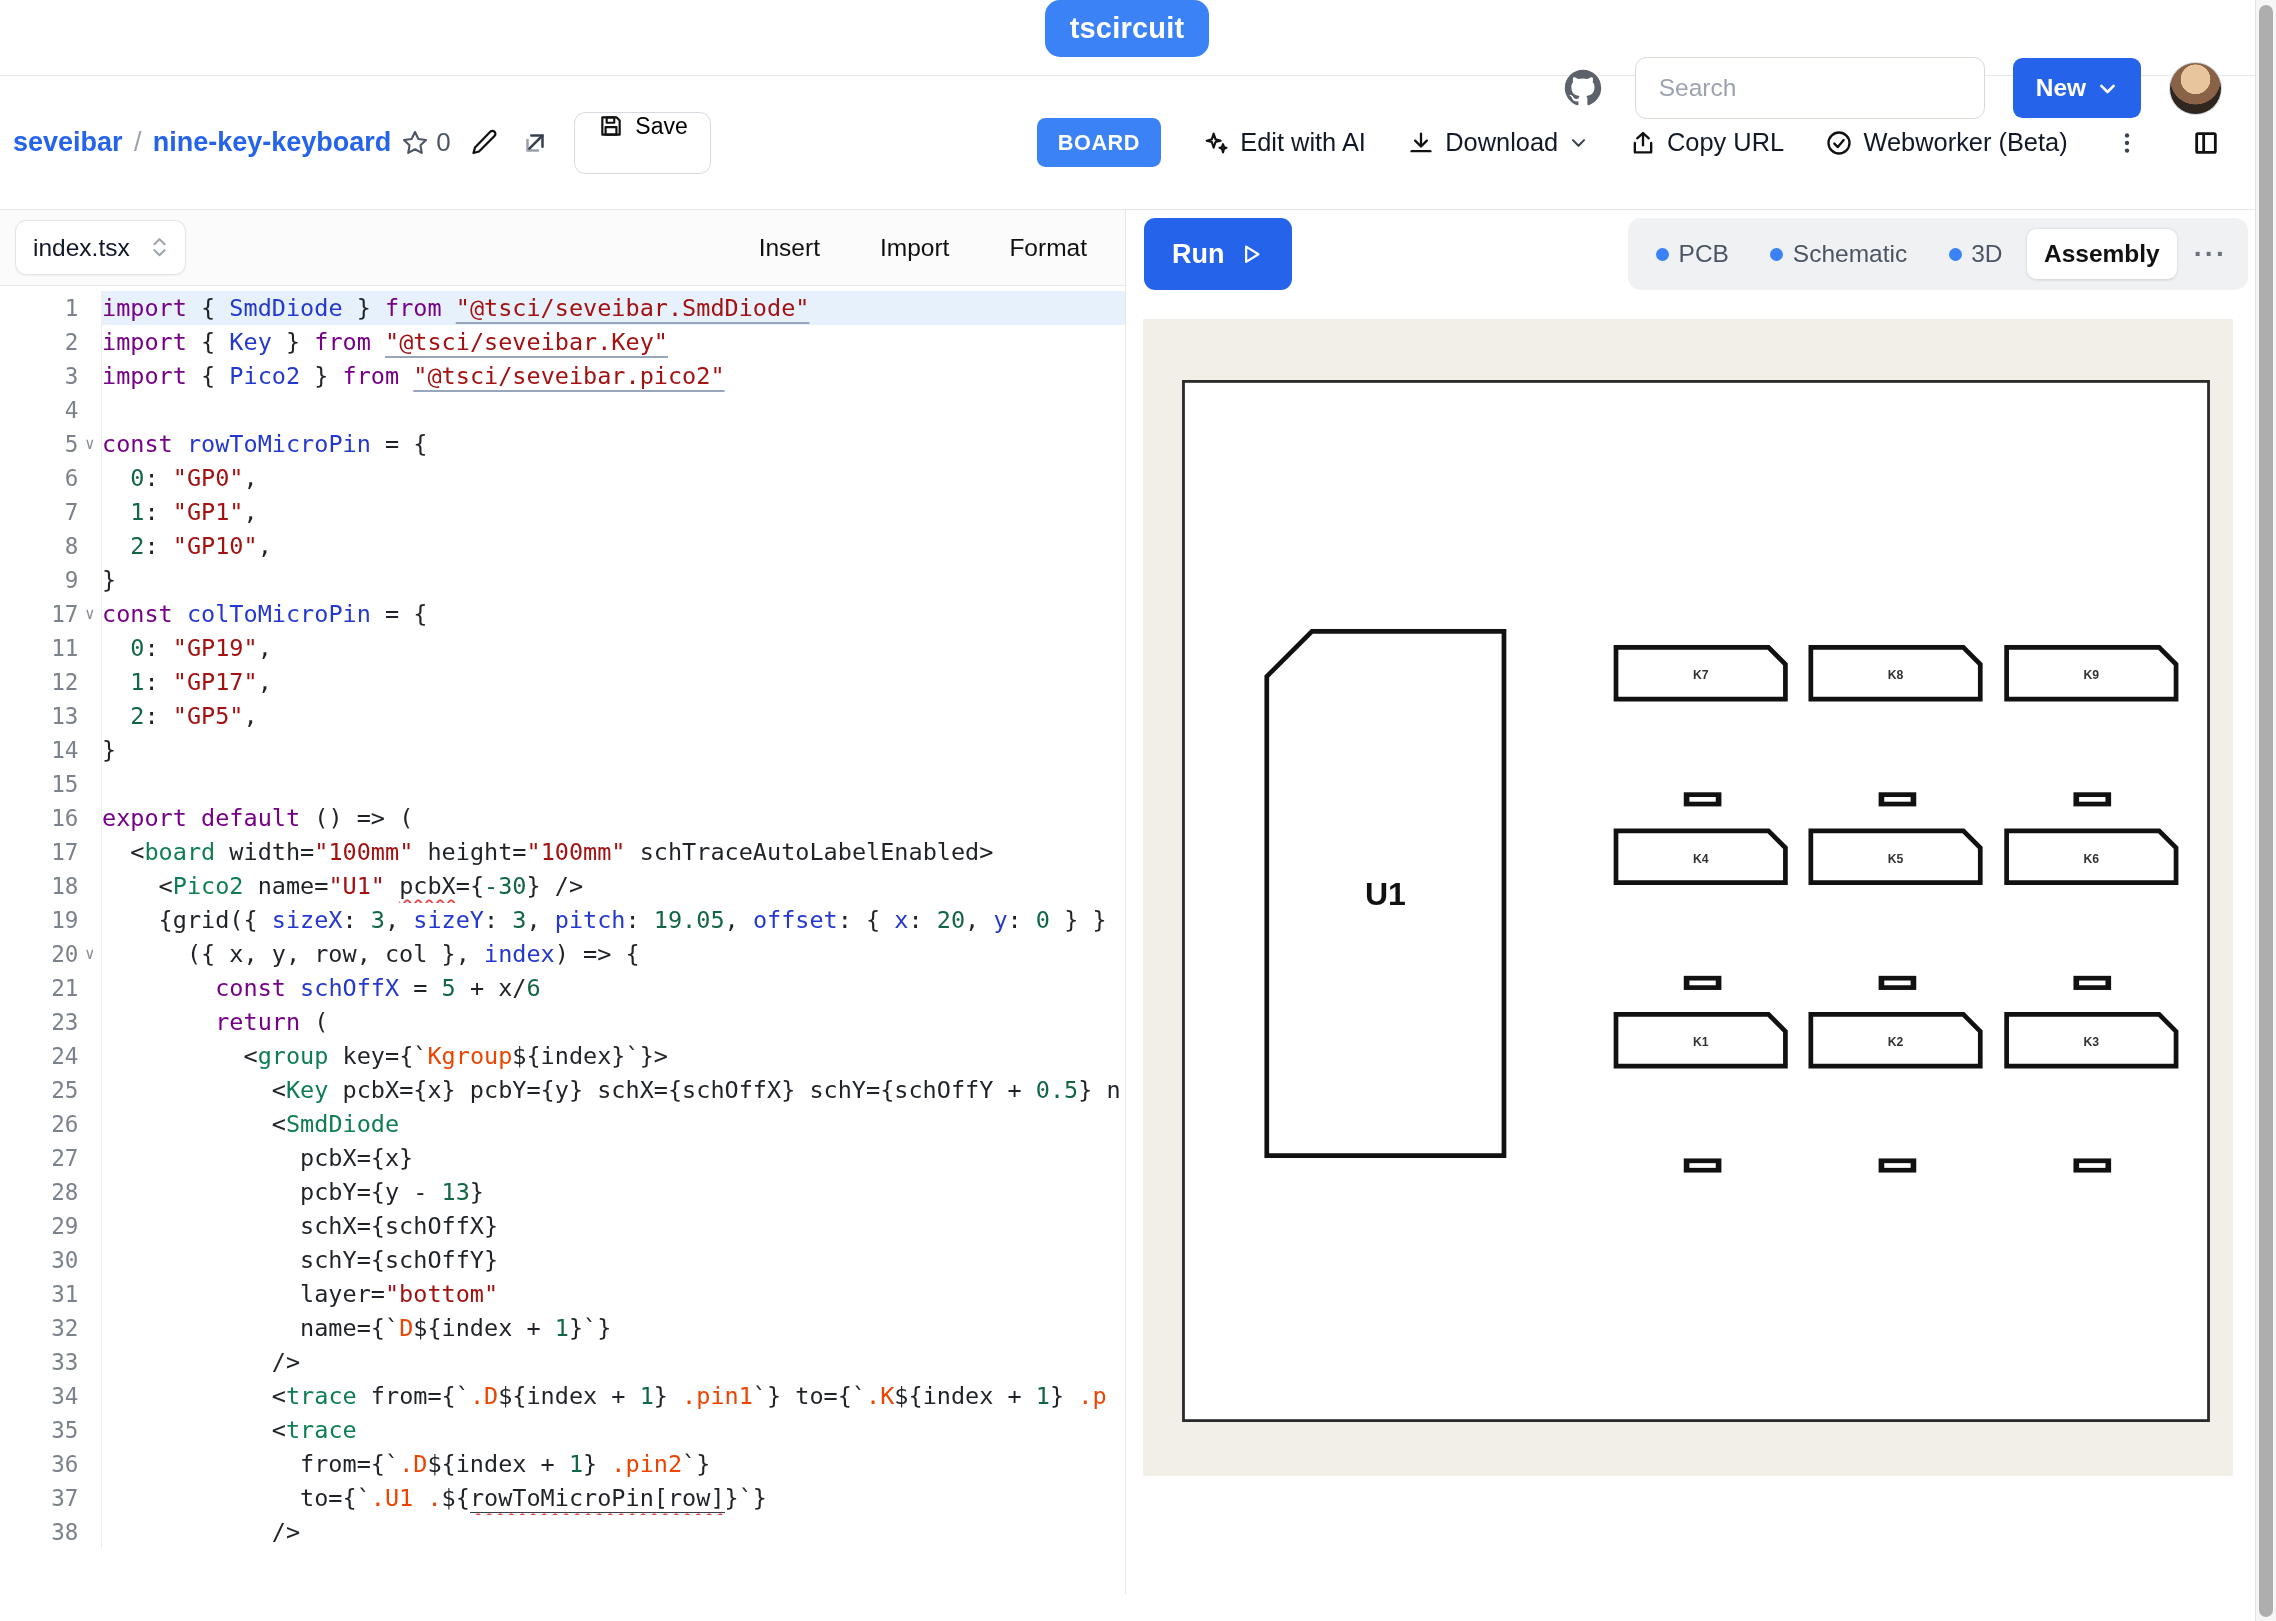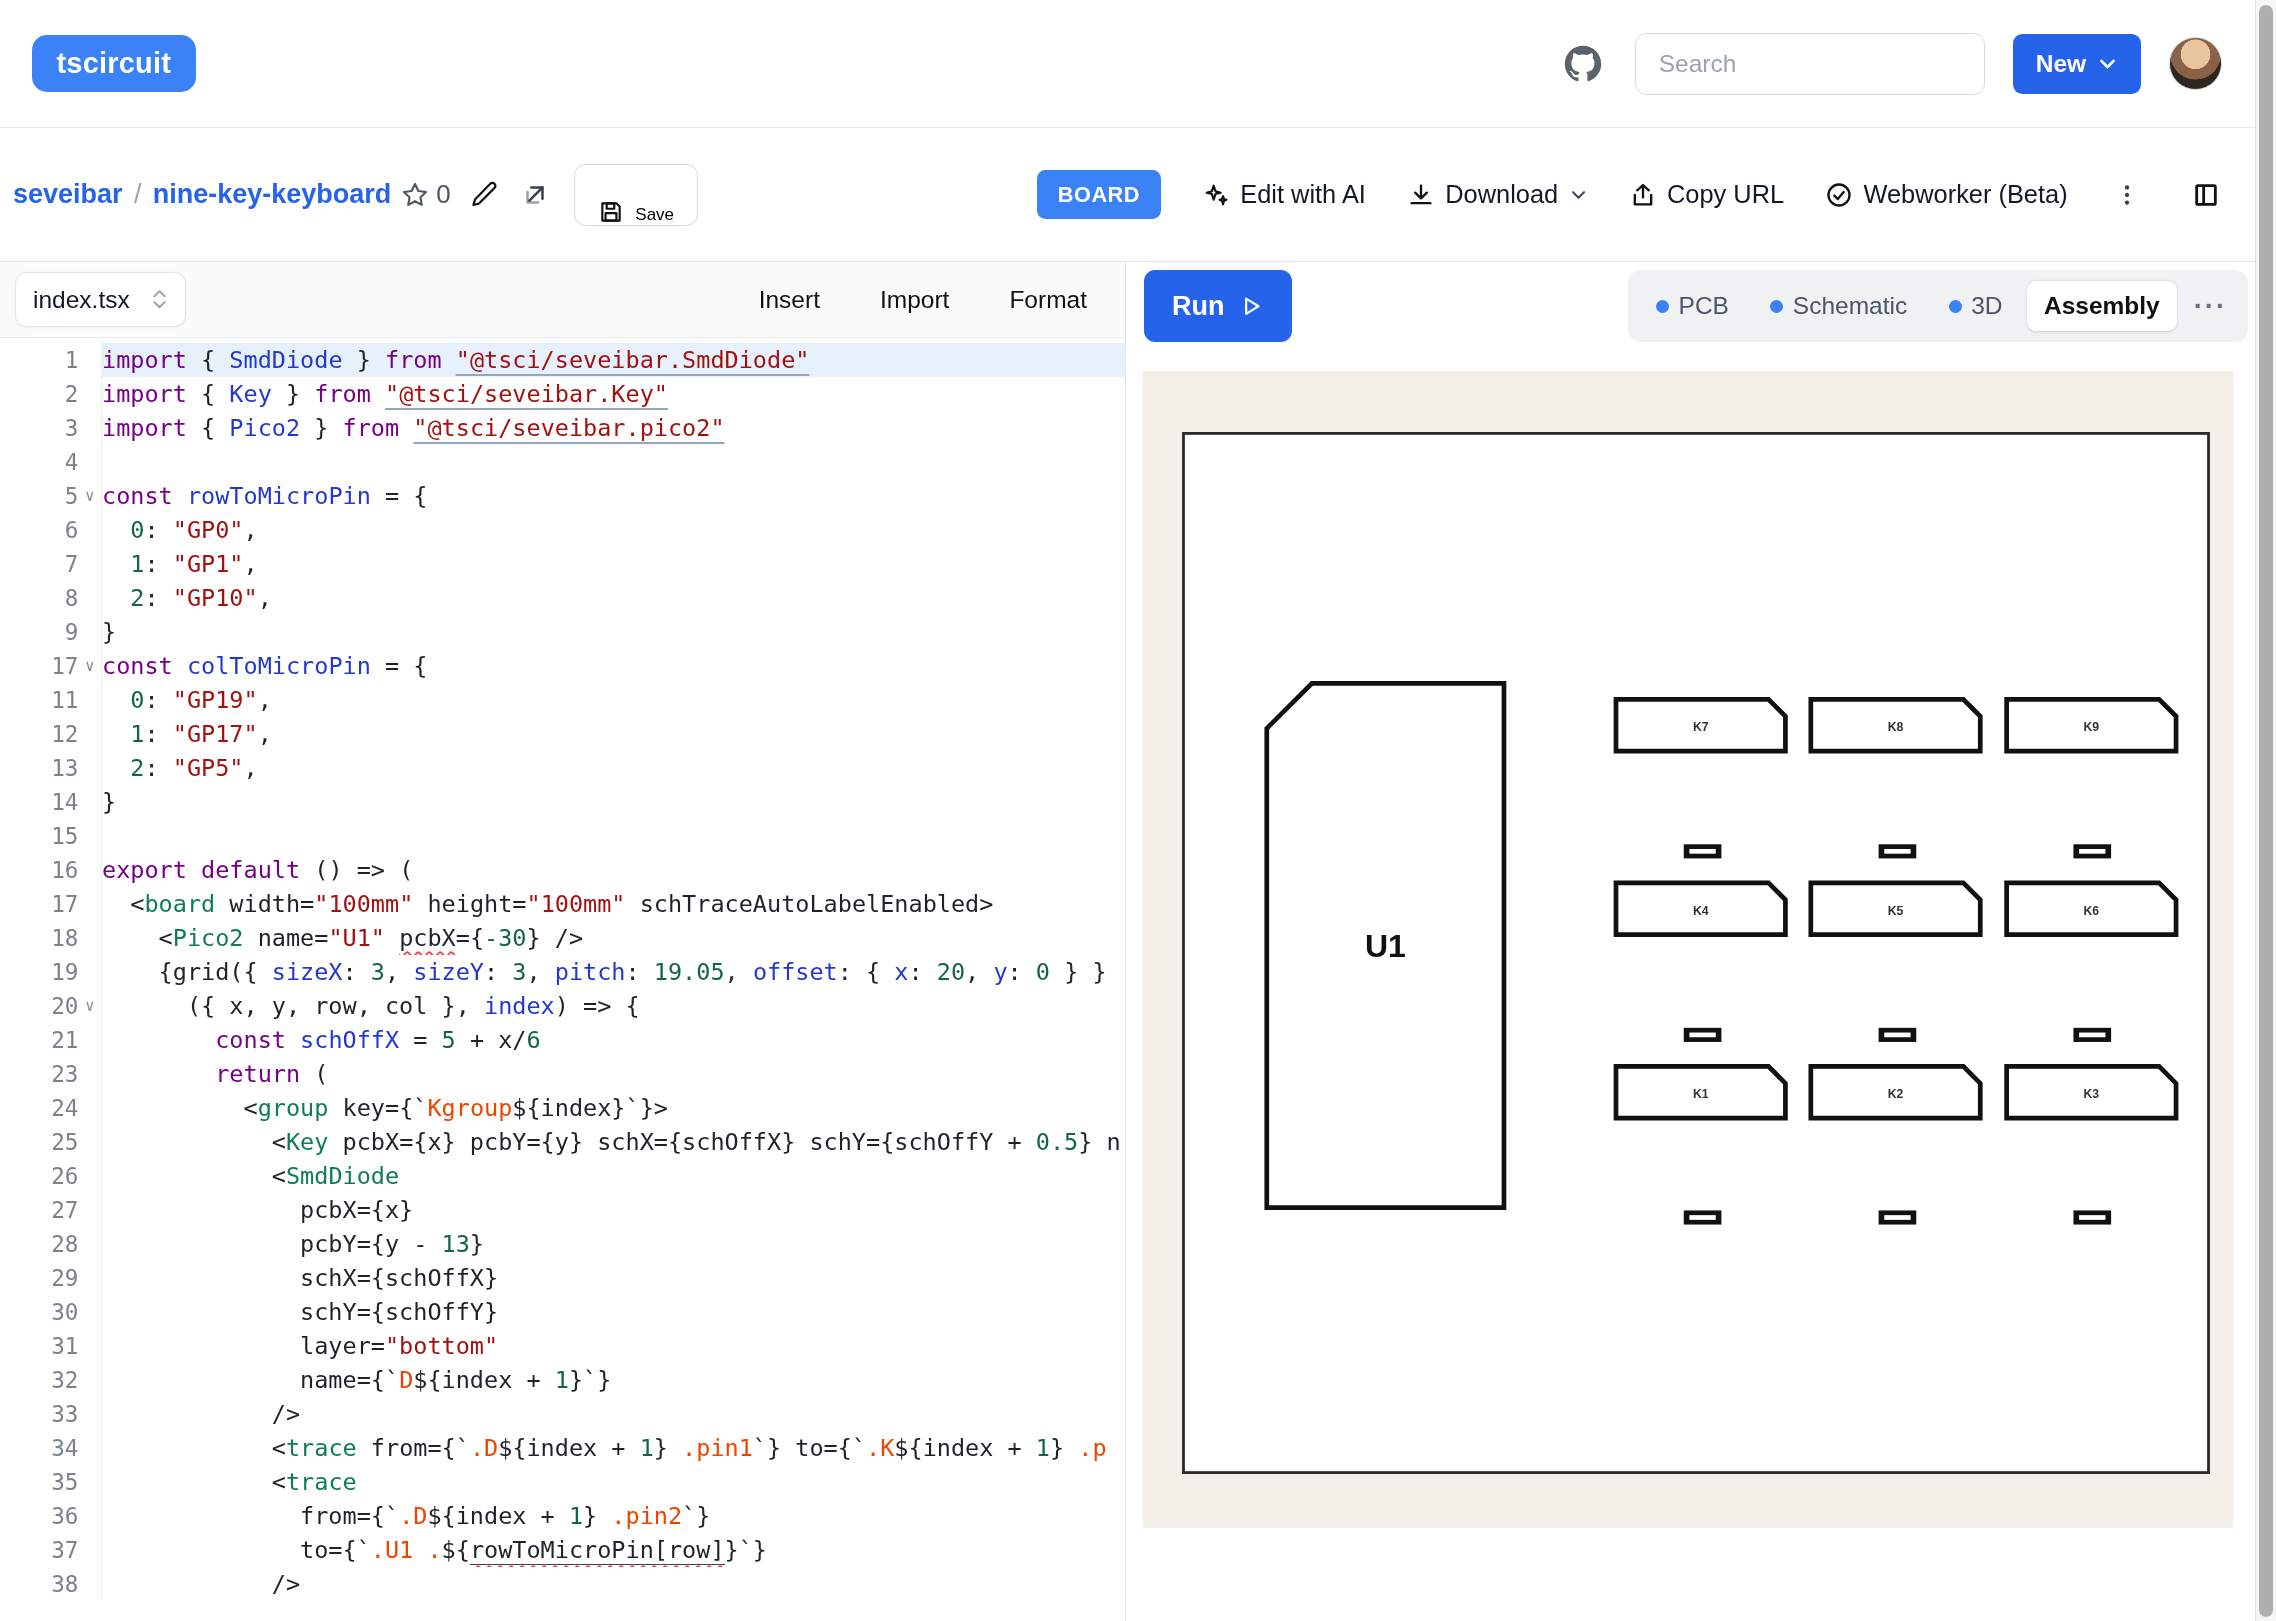--- a/index.html
+++ b/index.html
@@ -1,21 +1,21 @@
 <!DOCTYPE html>
 <html style="font-size:15px"><head>
 <meta charset="utf-8">
 <style>
   * { margin:0; padding:0; box-sizing:border-box; }
   html,body { width:2277px; height:1621px; overflow:hidden; background:#fff;
     font-family:"Liberation Sans", sans-serif; color:#111827; }
 
   
-  .navbar { height:128px; display:flex; align-items:center; padding:0 55px 0 32px;
-    border-bottom:0.9px solid #e5e7eb; background:#fff; }
+  .navbar { height:76px; display:flex; align-items:center; padding:0 55px 0 32px;
+    border-bottom:0.9px solid #e5e7eb; background:#fff;flex-direction:column; }
   .logo { background:#3b82f6; color:#fff; font-weight:bold; font-size:29px;
     padding:12.2px 24.5px; border-radius:15px; letter-spacing:0.2px; cursor:pointer; }
   .nav-items { display:flex; align-items:center; margin-left:53px; gap:58px; height:100%; }
   .nav-item { font-size:25.4px; font-weight:500; color:#111827; position:relative;
     height:100%; display:flex; align-items:center; cursor:pointer; }
   .nav-item.active { font-weight:700; }
   .nav-item.active::after { content:""; position:absolute; left:-13px; right:-13px; bottom:17px;
     height:6.6px; background:#2563eb; border-radius:1.9px; }
   .nav-right { margin-left:auto; display:flex; align-items:center; gap:28px; }
   .search-box { width:350px; height:62px; border:1.4px solid #d6dae0; border-radius:11.3px;
@@ -29,22 +29,22 @@
 
   
   .toolbar2 { height:134px; display:flex; align-items:center; padding:0 51px 0 13px;
     border-bottom:0.9px solid #e5e7eb; background:#fff; }
   .crumb { display:flex; align-items:center; gap:11.3px; font-size:27px; font-weight:700; }
   .crumb .usr,.crumb .repo { color:#2563eb; cursor:pointer; }
   .crumb .sep { color:#9ca3af; font-weight:400; }
   .star-wrap { display:flex; align-items:center; gap:7.5px; color:#4b5563; font-size:26px; margin-left:9.4px; cursor:pointer; }
   .icon-btn { background:none; border:none; cursor:pointer; display:flex; align-items:center;
     justify-content:center; padding:5.6px; color:#111; }
-  .btn-save { display:flex; align-items:flex-end; gap:11.3px; border:1.4px solid #d6dae0; background:#fff;
-    border-radius:11.3px; height:62px; padding:0 22.6px; font-size:17px; font-weight:500; margin-left:19px; cursor:pointer; }
+  .btn-save { display:flex; align-items:flex-start; gap:11.3px; border:1.4px solid #d6dae0; background:#fff;
+    border-radius:11.3px; height:62px; padding:0 22.6px; font-size:23px; font-weight:500; margin-left:19px; cursor:pointer; }
   .tb-right { margin-left:auto; display:flex; align-items:center; gap:41px; }
   .badge-board { background:#3b82f6; color:#fff; font-weight:700; font-size:21.7px;
     letter-spacing:0.5px; padding:11.3px 21px; border-radius:8.5px; cursor:pointer; }
   .tb-action { display:flex; align-items:center; gap:10.4px; font-size:25.4px; font-weight:500;
     background:none; border:none; cursor:pointer; color:#111827; }
 
   
   .main { display:flex; height:1384px; }
   .editor-pane { width:1126px; border-right:0.9px solid #e5e7eb; display:flex; flex-direction:column; }
   .editor-header { height:76px; background:#fbfbfb; border-bottom:0.9px solid #e7e9ec;

